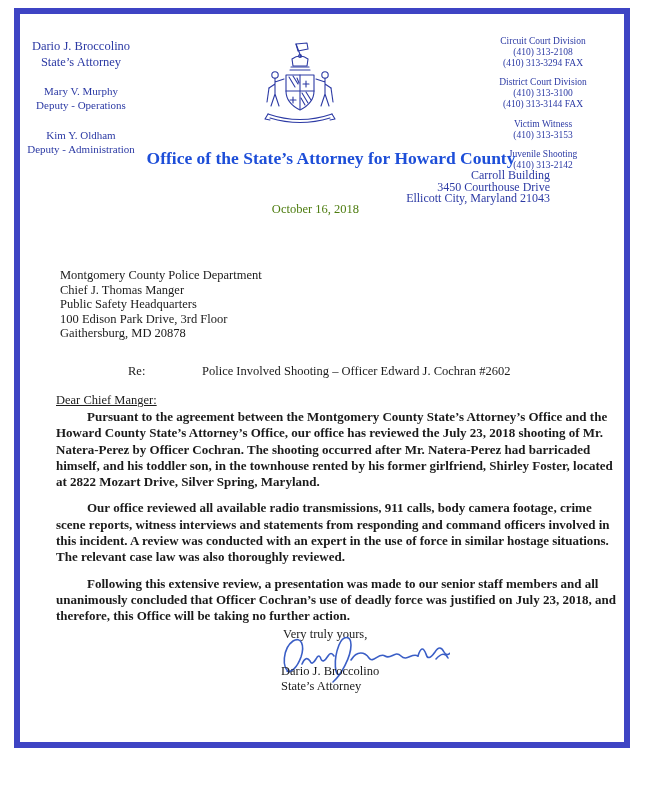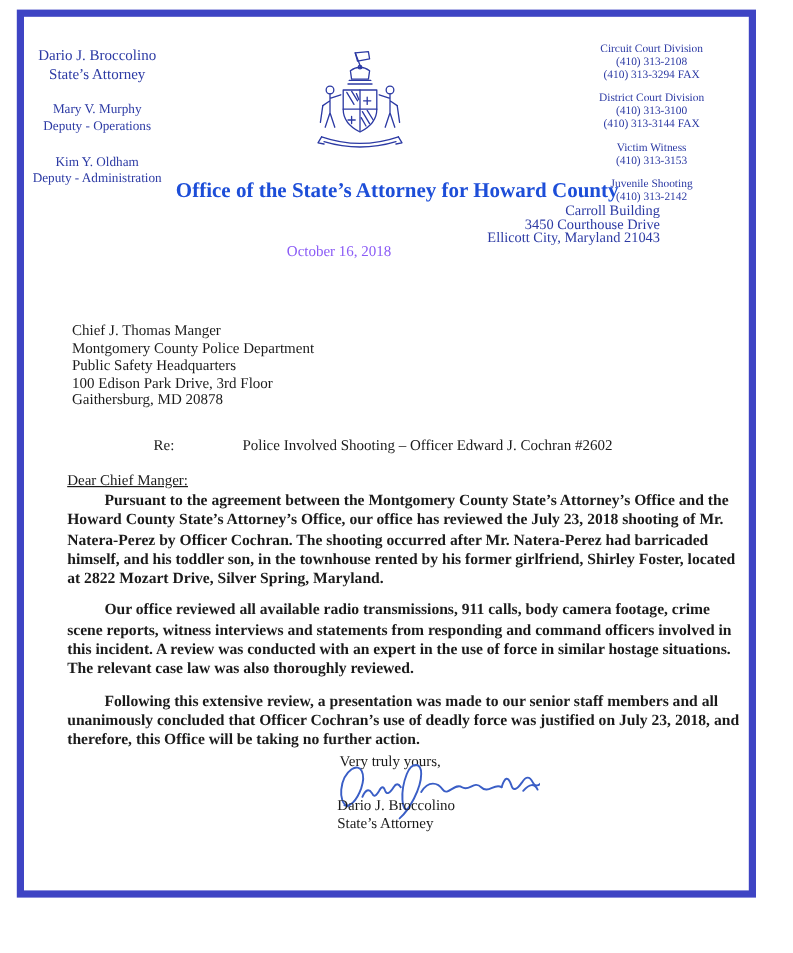--- a/index.html
+++ b/index.html
@@ -28,22 +28,22 @@
   }
   .office-title {
     position:absolute; left:116px; top:148px; width:430px; text-align:center;
     color:#1d4ed8; font-weight:bold; font-size:17.5px; line-height:20px;
   }
   .office-address {
     position:absolute; left:130px; top:170px; width:420px; text-align:right;
     color:#2c3aa4; font-size:12px; line-height:11.5px;
   }
   .letter-date {
-    position:absolute; left:239px; top:202px; width:120px; text-align:left;
-    color:#8b5cf6; font-size:12.5px;
+    position:absolute; left:239px; top:202px; width:120px; text-align:right;
+    color:#4d7c0f; font-size:12.5px;
   }
   
   .recipient {
     position:absolute; left:60px; top:268px;
     font-size:12.5px; line-height:14.6px;
   }
   .subject { position:absolute; left:128px; top:364px; font-size:12.5px; }
   .subject-label { display:inline-block; width:74px; }
   .salutation { position:absolute; left:56px; top:393px; font-size:12.5px;text-decoration:underline; }
   .body-text {
@@ -134,22 +134,22 @@
 
   <div class="office-title">Office of the State’s Attorney for Howard County</div>
   <div class="office-address">
     <div>Carroll Building</div>
     <div>3450 Courthouse Drive</div>
     <div>Ellicott City, Maryland 21043</div>
   </div>
   <div class="letter-date">October 16, 2018</div>
 
   <div class="recipient">
+    <div>Montgomery County Police Department</div>
     <div>Chief J. Thomas Manger</div>
-    <div>Montgomery County Police Department</div>
     <div>Public Safety Headquarters</div>
     <div>100 Edison Park Drive, 3rd Floor</div>
     <div>Gaithersburg, MD 20878</div>
   </div>
 
   <div class="subject">
     <span class="subject-label">Re:</span><span>Police Involved Shooting – Officer Edward J. Cochran #2602</span>
   </div>
 
   <div class="salutation">Dear Chief Manger:</div>

